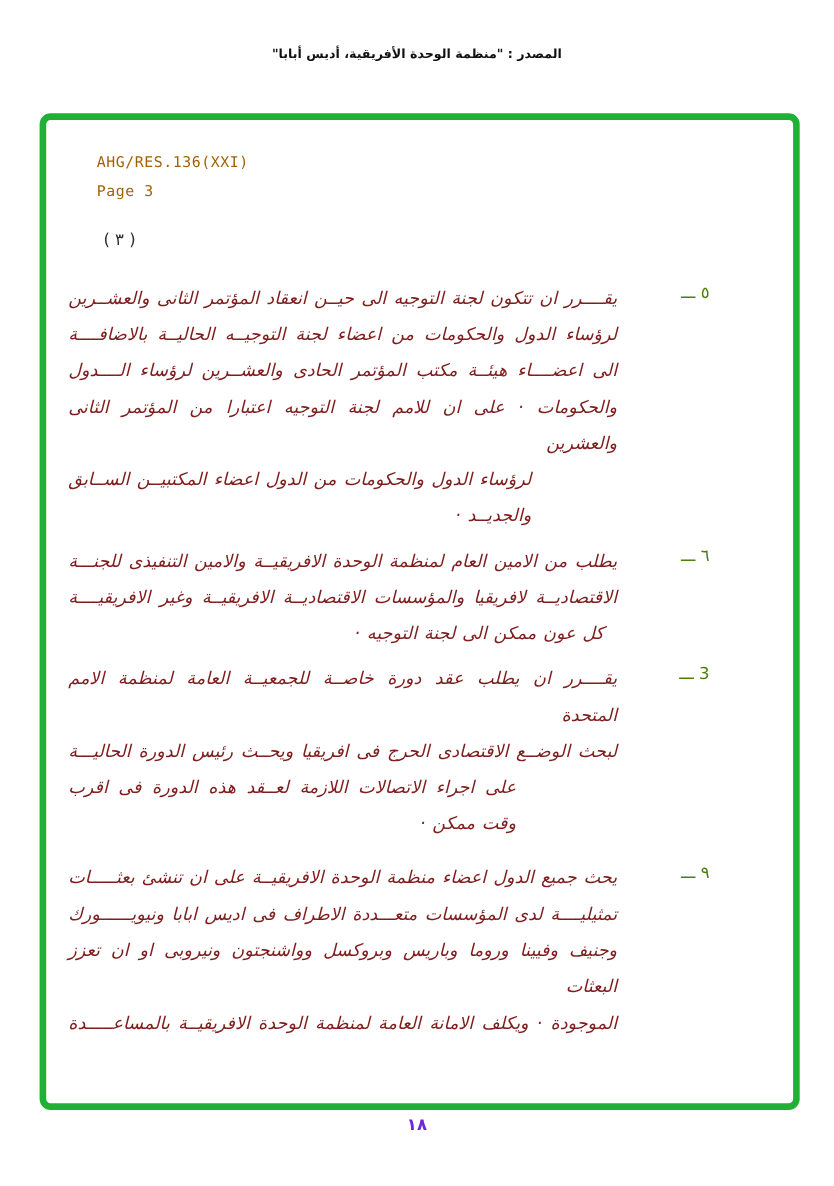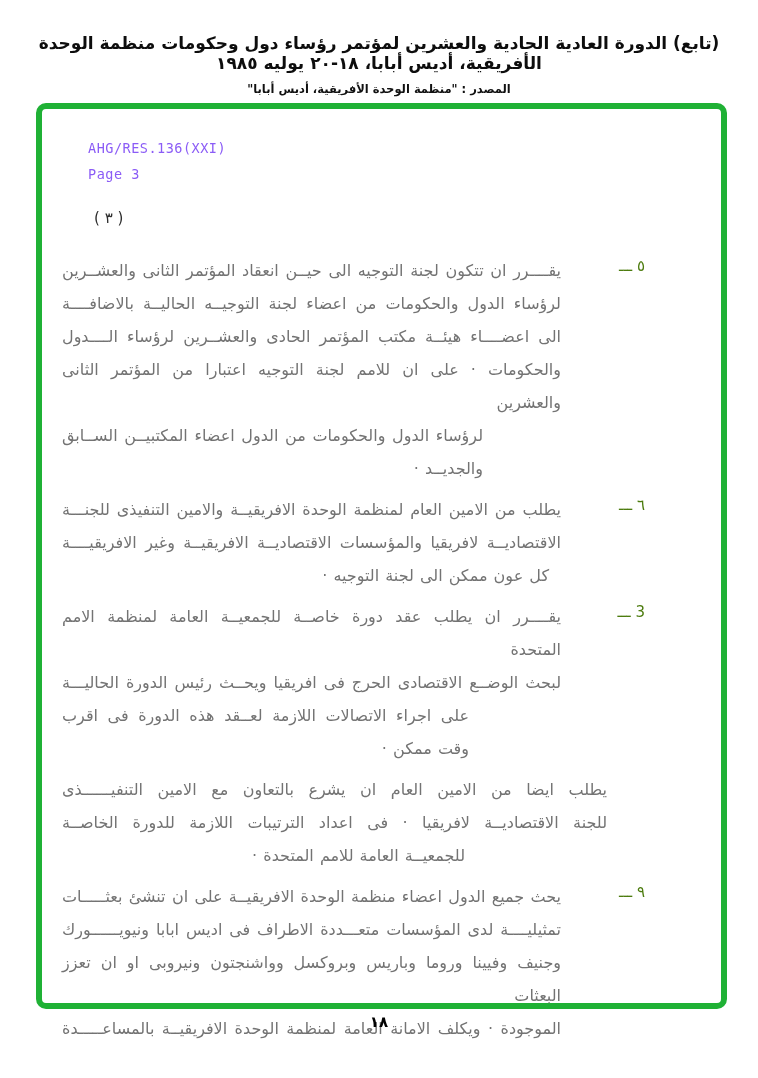--- a/index.html
+++ b/index.html
@@ -32,21 +32,21 @@
     width:691px; height:906px;
     border:6px solid #1fb135;
     border-radius:10px;
     background:#ffffff;
   }
 
   
   .doc-ref {
     position:absolute; left:46px; top:26px;
     font-family:"DejaVu Sans Mono","Liberation Mono",monospace;
-    font-size:13.5px; line-height:26px; color:#8b5cf6;
+    font-size:13.5px; line-height:26px; color:#a16207;
     letter-spacing:0.5px;
   }
   .section-marker {
     position:absolute; left:52px; top:100px;
     font-size:15px; color:#2e2e2e; letter-spacing:2px;
   }
 
   
   .paras {
     position:absolute; top:145px; left:20px; width:583px;
@@ -56,41 +56,41 @@
     display:flex; flex-direction:row;
     margin-bottom:8px;
   }
   .pnum {
     flex:0 0 46px; width:46px;
     font-size:15px; color:#4d7c0f; padding-top:3px;
     white-space:nowrap;
   }
   .plines { flex:1; margin-right:38px; }
   .pline {
-    font-size:16px; line-height:33px; color:#737373;
+    font-size:16px; line-height:33px; color:#7f1d1d;
     text-align:justify; text-align-last:justify;
     word-spacing:1px;
+    font-style:italic;
   }
   .pline.end { text-align-last:right; }
   .ind12  { padding-right:12px; }
   .ind78  { padding-right:78px; }
   .ind92  { padding-right:92px; }
   .ind142 { padding-right:142px; }
 
   
   .page-num {
     position:absolute; top:1013px; left:0; right:0;
-    text-align:center; font-size:15px; font-weight:bold; color:#000000;
+    text-align:center; font-size:15px; font-weight:bold; color:#6d28d9;
   }
 </style>
 </head>
 <body>
 
 <div class="top-header">
-  <div class="session-title">(تابع) الدورة العادية الحادية والعشرين لمؤتمر رؤساء دول وحكومات منظمة الوحدة الأفريقية، أديس أبابا، ١٨-٢٠ يوليه ١٩٨٥</div>
   <div class="source-line">المصدر :  "منظمة الوحدة الأفريقية، أديس أبابا"</div>
 </div>
 
 <div class="doc-frame" style="border-color: rgb(31, 177, 53);">
 
   <div class="doc-ref">
     <div>AHG/RES.136(XXI)</div>
     <div>Page 3</div>
   </div>
 
@@ -121,25 +121,20 @@
     <div class="para">
       <div class="pnum">3 ـــ</div>
       <div class="plines">
         <div class="pline">يقــــرر ان يطلب عقد دورة خاصــة للجمعيــة العامة لمنظمة الامم المتحدة</div>
         <div class="pline">لبحث الوضــع الاقتصادى الحرج فى افريقيا ويحــث رئيس الدورة الحاليـــة</div>
         <div class="pline end ind92">على اجراء الاتصالات اللازمة لعــقد هذه الدورة فى اقرب وقت ممكن ·</div>
       </div>
     </div>
 
     <div class="para">
-      <div class="plines">
-        <div class="pline">يطلب ايضا من الامين العام ان يشرع بالتعاون مع الامين التنفيــــــذى</div>
-        <div class="pline">للجنة الاقتصاديــة لافريقيا · فى اعداد الترتيبات اللازمة للدورة الخاصــة</div>
-        <div class="pline end ind142">للجمعيــة العامة للامم المتحدة ·</div>
-      </div>
     </div>
 
     <div class="para">
       <div class="pnum">٩ ـــ</div>
       <div class="plines">
         <div class="pline">يحث جميع الدول اعضاء منظمة الوحدة الافريقيــة على ان تنشئ بعثـــــات</div>
         <div class="pline">تمثيليــــة لدى المؤسسات متعـــددة الاطراف فى اديس ابابا ونيويــــــورك</div>
         <div class="pline">وجنيف وفيينا وروما وباريس وبروكسل وواشنجتون ونيروبى او ان تعزز البعثات</div>
         <div class="pline">الموجودة · ويكلف الامانة العامة لمنظمة الوحدة الافريقيــة بالمساعـــــدة</div>
 

